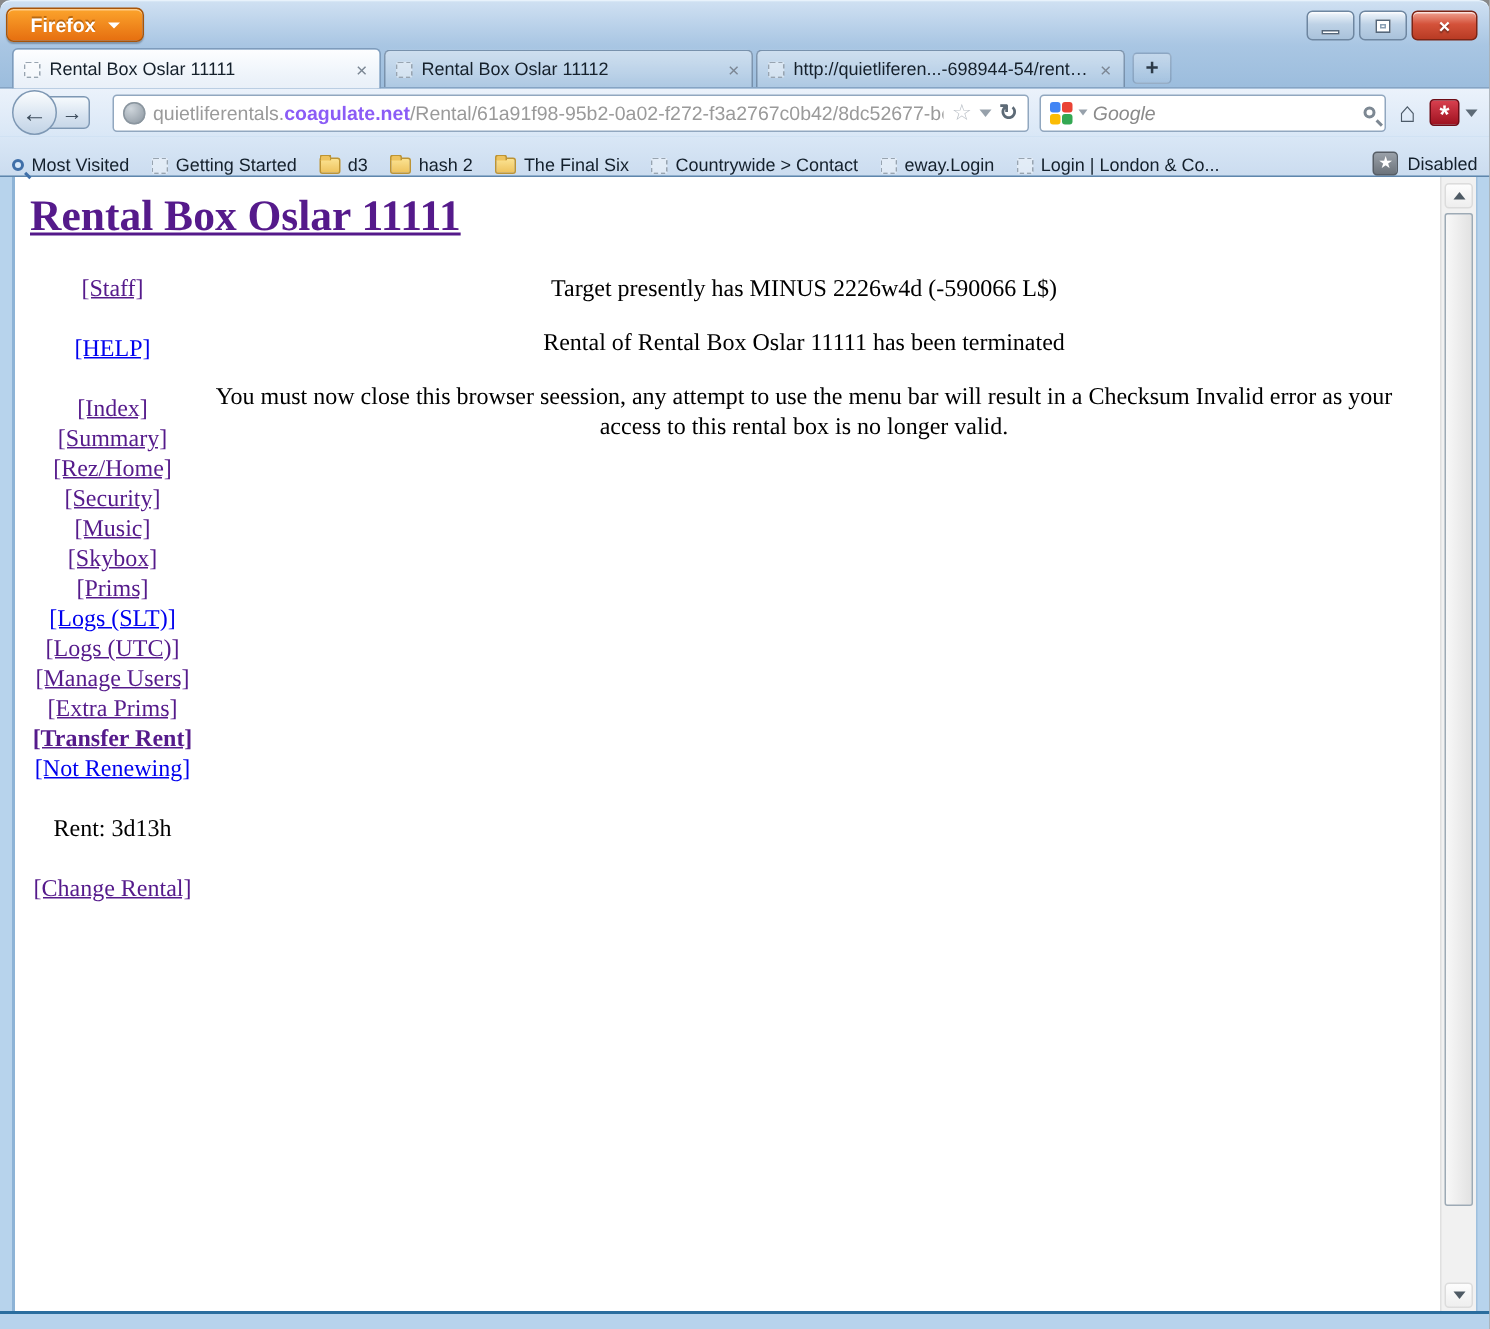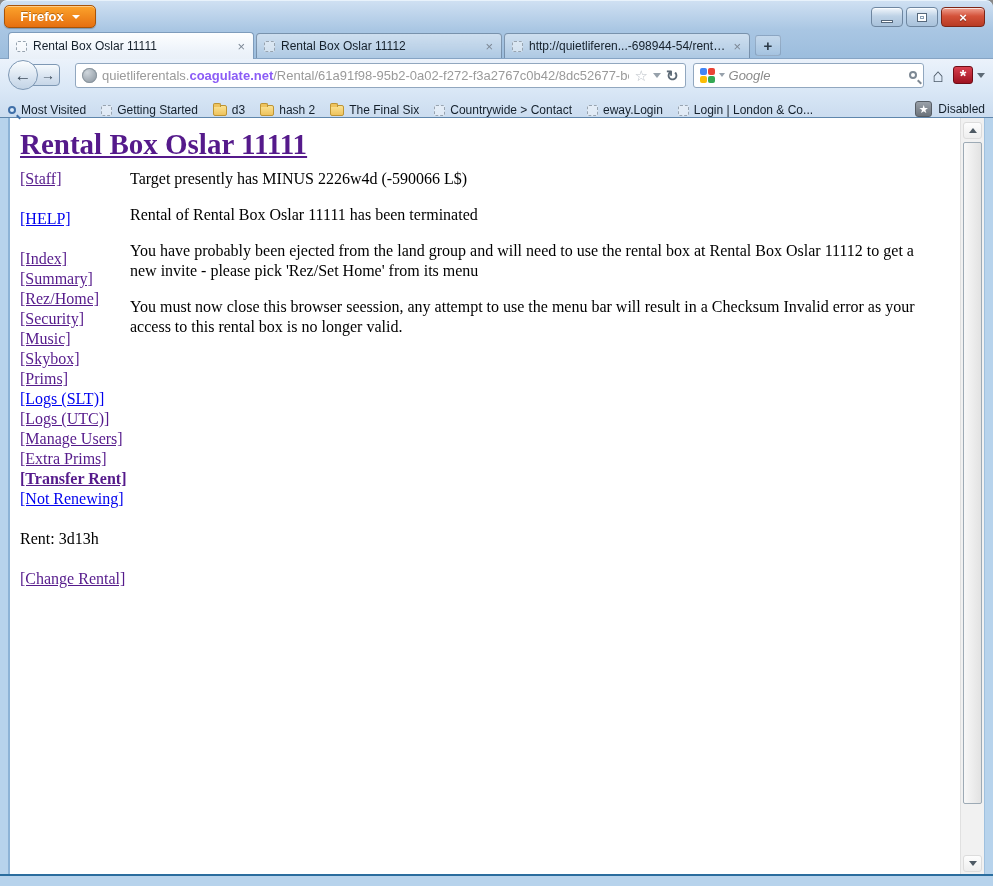--- a/index.html
+++ b/index.html
@@ -157,21 +157,21 @@
   .edge-right { width:9px; background:#b7d3ec; border-left:1px solid #9fc0de; flex:0 0 auto; }
   .page {
     flex:1; background:#fff; overflow:hidden;
     font-family:"Liberation Serif", serif; font-size:16px; color:#000;
     padding:8px 6px 0 10px;
   }
   .page-title {
     display:inline-block; font-size:29px; font-weight:bold;
     color:#551A8B; text-decoration:underline; margin-top:2px; cursor:pointer;
   }
-  .page-body { display:flex; margin-top:8px; }
+  .page-body { display:flex; margin-top:22px;text-align:center; }
   .sidenav { width:110px; flex:0 0 auto; line-height:20px; }
   .nav-group { margin-bottom:20px; }
   .lnk { color:#0000EE; text-decoration:underline; cursor:pointer; display:inline-block; }
   .lnk.visited { color:#551A8B; }
   .lnk.bold { font-weight:bold; }
   .nav-text { color:#000; }
   .maincol { flex:1; padding-right:10px; max-width:822px; line-height:20px; }
   .msg { margin-bottom:16px; }
 
   
@@ -340,21 +340,20 @@
               <div class="nav-text">Rent: 3d13h</div>
             </div>
             <div class="nav-group">
               <div><a class="lnk visited">[Change Rental]</a></div>
             </div>
           </div>
         <div class="maincol">
 
             <p class="msg">Target presently has MINUS 2226w4d (-590066 L$)</p>
             <p class="msg">Rental of Rental Box Oslar 11111 has been terminated</p>
-            <p class="msg">You have probably been ejected from the land group and will need to use the rental box at Rental Box Oslar 11112 to get a new invite - please pick 'Rez/Set Home' from its menu</p>
             <p class="msg">You must now close this browser seession, any attempt to use the menu bar will result in a Checksum Invalid error as your access to this rental box is no longer valid.</p>
           </div>
       </div>
     </div>
     <div class="vscroll">
       <div class="sbtn up">
           <span class="tri-up"></span>
         </div>
       <div class="sthumb"></div>
       <div class="sbtn down">

